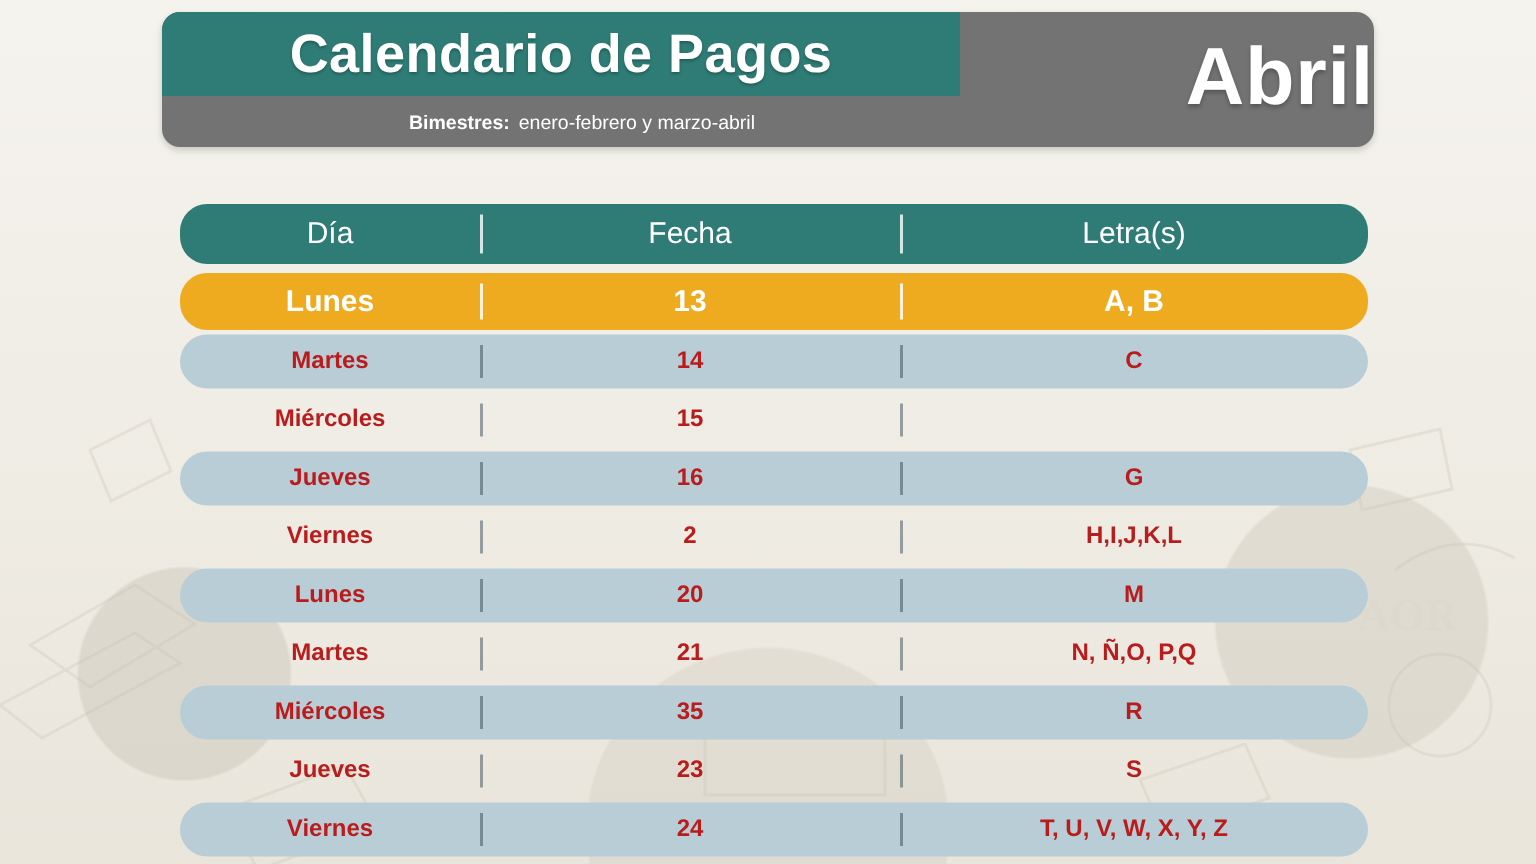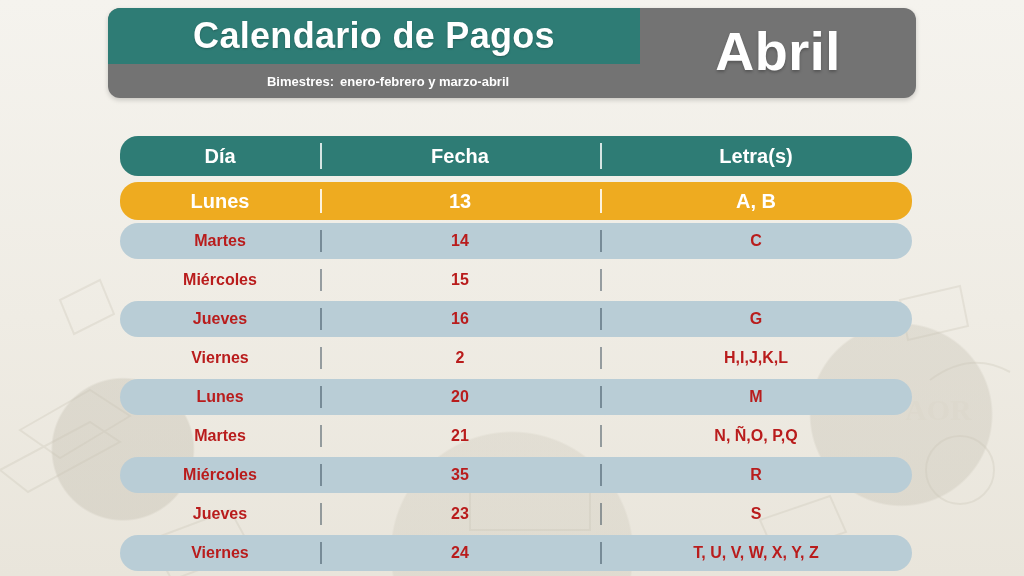--- a/index.html
+++ b/index.html
@@ -85,31 +85,31 @@
     height: 34px;
     display: flex;
     align-items: center;
     justify-content: center;
     gap: 6px;
     color: #ffffff;
     font-size: 13px;
     white-space: nowrap;
   }
   .subtitle-row .lbl { font-weight: bold; }
-  .subtitle-row .val { font-weight: bold; }
+  .subtitle-row .val { font-weight: normal; }
 
   .banner-month {
     position: absolute;
     right: 0;
     top: 0;
     width: 276px;
     height: 90px;
     display: flex;
     align-items: center;
-    justify-content: center;
+    justify-content: flex-end;
   }
   .banner-month .month {
     color: #ffffff;
     font-size: 54px;
     font-weight: bold;
     letter-spacing: 0.5px;
     text-shadow: 0 2px 3px rgba(0,0,0,0.25);
     line-height: 1;
     margin-top: -4px;
   }
@@ -127,21 +127,21 @@
     margin-bottom: 3px;
     border-radius: 18px;
     display: flex;
     align-items: center;
   }
   .row.header {
     background: #2e7c75;
     height: 40px;
     margin-bottom: 6px;
   }
-  .row.header .cell { color: #ffffff; font-size: 20px; font-weight: bold; text-align: center; }
+  .row.header .cell { color: #ffffff; font-size: 20px; font-weight: normal; text-align: center; }
   .row.odd { background: #b9cdd6; }
   .row.even { background: transparent; }
   .row.highlight { background: #eeab20; height: 38px; }
   .row.highlight .cell { color: #ffffff; font-weight: bold; font-size: 20px; }
 
   .cell {
     font-size: 16px;
     color: #b91c1c;
     text-align: center;
     display: flex;

